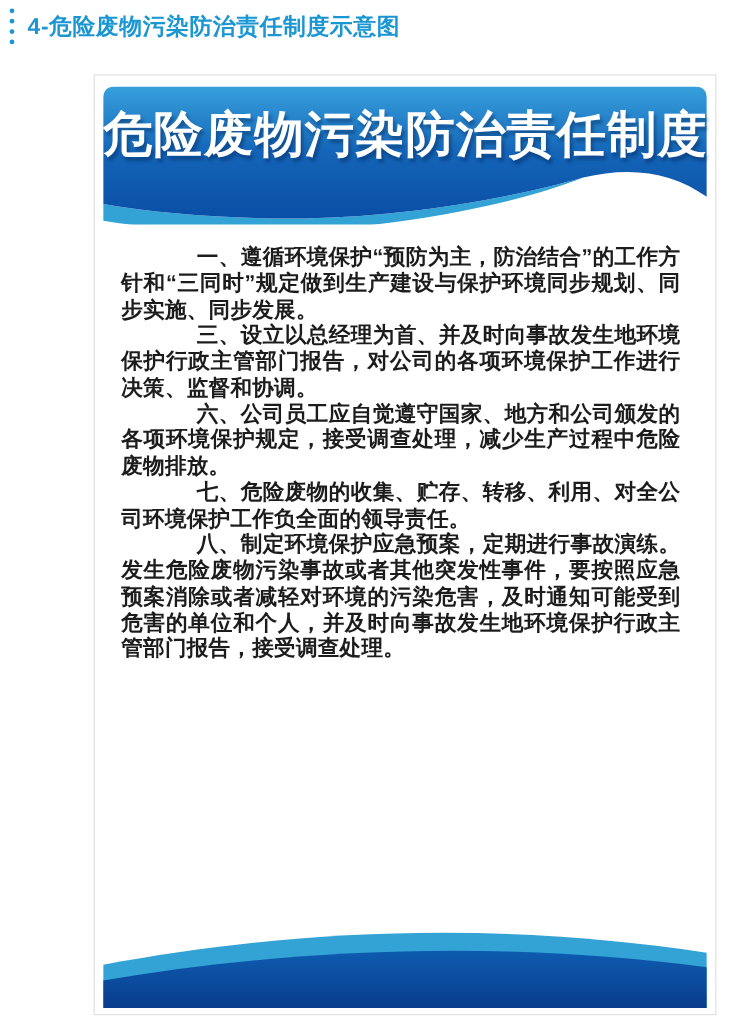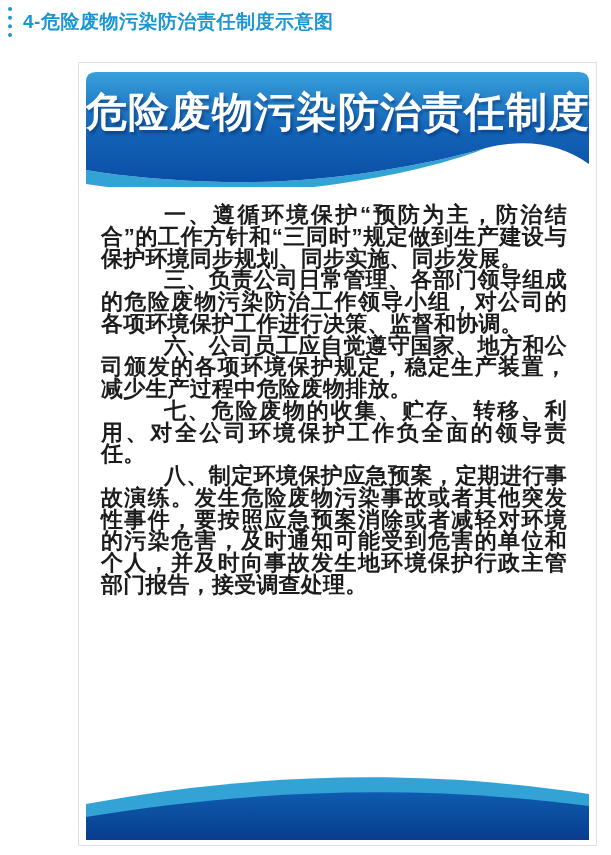--- a/index.html
+++ b/index.html
@@ -50,21 +50,21 @@
     text-shadow: 2px 3px 3px rgba(0, 25, 70, 0.4);
   }
   
   .policy-body {
     position: absolute; left: 0; top: 141px;
     width: 100%;
     padding: 0 29px 0 22px;
     color: var(--text, #1c1c1c);
   }
   .policy-body p {
-    font-size: 22px; font-weight: bold;
+    font-size: 18px; font-weight: bold;
     line-height: 21.75px;
     text-align: justify;
     text-indent: 63px;
     letter-spacing: 0.2px;
   }
   
   .bottom-wave {
     position: absolute; left: 7px; bottom: 5px;
     width: 503px; height: 70px;
   }
@@ -92,22 +92,22 @@
 
       <path class="fill-cyan" d="M0,98 C40,105 90,109 140,110 C230,112 330,96 400,76 C340,100 240,118 140,122 C90,124 40,118 0,112 Z"></path>
 
       <path fill="url(#bannerGrad)" d="M0,10 Q0,0 10,0 L493,0 Q503,0 503,10 L503,92 C475,72 440,66 400,76 C330,96 230,112 140,110 C90,109 40,105 0,98 Z"></path>
     </svg>
     <div class="banner-title">危险废物污染防治责任制度</div>
   </div>
 
   <div class="policy-body">
     <p>一、遵循环境保护“预防为主，防治结合”的工作方针和“三同时”规定做到生产建设与保护环境同步规划、同步实施、同步发展。</p>
-    <p>三、负责公司日常管理、各部门领导组成的危险废物污染防治工作领导小组，对公司的各项环境保护工作进行决策、监督和协调。</p>
-    <p>六、公司员工应自觉遵守国家、地方和公司颁发的各项环境保护规定，稳定生产装置，减少生产过程中危险废物排放。</p>
+    <p>三、设立以总经理为首、并及时向事故发生地环境保护行政主管部门报告，对公司的各项环境保护工作进行决策、监督和协调。</p>
+    <p>六、公司员工应自觉遵守国家、地方和公司颁发的各项环境保护规定，接受调查处理，减少生产过程中危险废物排放。</p>
     <p>七、危险废物的收集、贮存、转移、利用、对全公司环境保护工作负全面的领导责任。</p>
     <p>八、制定环境保护应急预案，定期进行事故演练。发生危险废物污染事故或者其他突发性事件，要按照应急预案消除或者减轻对环境的污染危害，及时通知可能受到危害的单位和个人，并及时向事故发生地环境保护行政主管部门报告，接受调查处理。</p>
   </div>
 
   <div class="bottom-wave">
     <svg viewBox="0 0 503 70" preserveAspectRatio="none">
       <defs>
         <linearGradient id="footerGrad" x1="0" y1="0" x2="0" y2="1">
           <stop offset="0" class="stop-wave-top"></stop>
           <stop offset="1" class="stop-wave-bottom"></stop>

